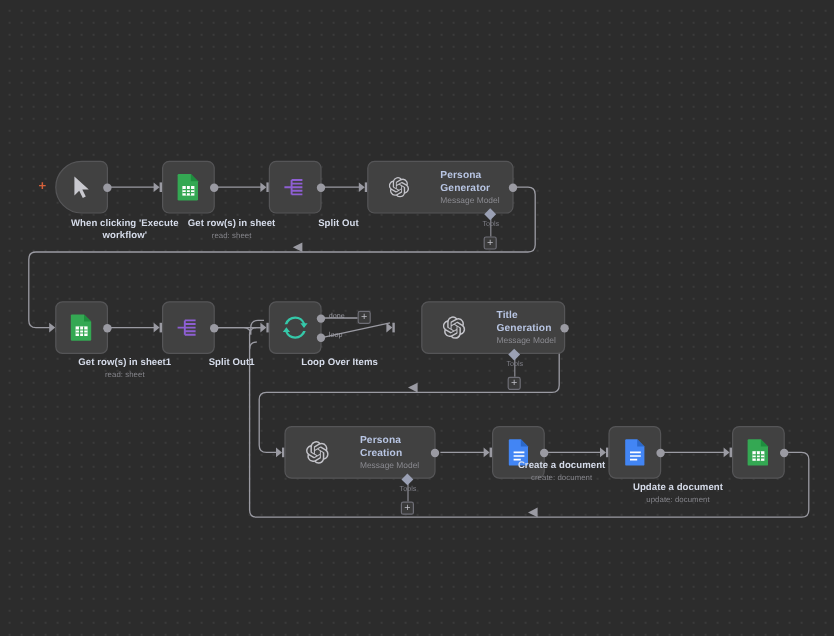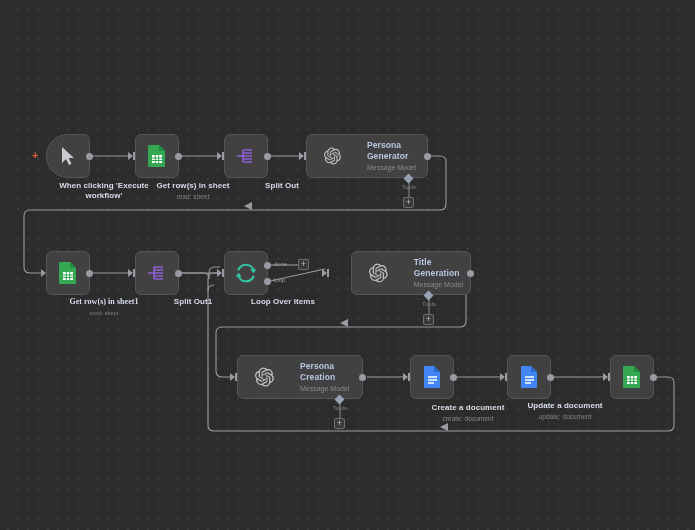--- a/index.html
+++ b/index.html
@@ -255,21 +255,21 @@
     <svg class="icon" width="20" height="24" viewBox="0 0 20 24">
       <path d="M2 1 h10 l6 6 v15 a1 1 0 0 1 -1 1 h-15 a1 1 0 0 1 -1 -1 v-20 a1 1 0 0 1 1 -1 z" fill="#34a853"></path>
       <path d="M12 1 l6 6 h-6 z" fill="#1e8e3e"></path>
       <rect x="5" y="11" width="10" height="8" fill="#fff"></rect>
       <g stroke="#34a853" stroke-width="1">
         <path d="M5 14 h10 M5 16.5 h10 M8.3 11 v8 M11.7 11 v8"></path>
       </g>
     </svg>
     <div class="port" style="right:-4px; top:18px;"></div>
   </div>
-  <div class="caption" style="left:18px; top:297px; width:100px;font-family:Liberation Serif, serif;">
+  <div class="caption" style="left:18px; top:297px; width:100px;">
     <span>Get row(s) in sheet1</span>
     <span class="sub">read: sheet</span>
   </div>
 
   <div class="arrow-in" style="left:128px; top:269px;"></div>
   <div class="node square" style="left:135px; top:251px;">
     <svg class="icon" width="22" height="20" viewBox="0 0 22 20">
       <g stroke="#8e5fd3" stroke-width="1.6" fill="none">
         <path d="M2 10 h6"></path>
         <path d="M8 4 v12"></path>
@@ -330,21 +330,21 @@
   <div class="node square" style="left:410px; top:355px;">
     <svg class="icon" width="19" height="24" viewBox="0 0 19 24">
       <path d="M2 1 h9 l6 6 v15 a1 1 0 0 1 -1 1 h-14 a1 1 0 0 1 -1 -1 v-20 a1 1 0 0 1 1 -1 z" fill="#4285f4"></path>
       <path d="M11 1 l6 6 h-6 z" fill="#2b68c9"></path>
       <g stroke="#fff" stroke-width="1.3">
         <path d="M5 12 h9 M5 15 h9 M5 18 h6"></path>
       </g>
     </svg>
     <div class="port" style="right:-4px; top:18px;"></div>
   </div>
-  <div class="caption" style="left:384px; top:403px; width:96px;">
+  <div class="caption" style="left:384px; top:383px; width:96px;">
     <span>Create a document</span>
     <span class="sub">create: document</span>
   </div>
 
   <div class="arrow-in" style="left:500px; top:373px;"></div>
   <div class="node square" style="left:507px; top:355px;">
     <svg class="icon" width="19" height="24" viewBox="0 0 19 24">
       <path d="M2 1 h9 l6 6 v15 a1 1 0 0 1 -1 1 h-14 a1 1 0 0 1 -1 -1 v-20 a1 1 0 0 1 1 -1 z" fill="#4285f4"></path>
       <path d="M11 1 l6 6 h-6 z" fill="#2b68c9"></path>
       <g stroke="#fff" stroke-width="1.3">

